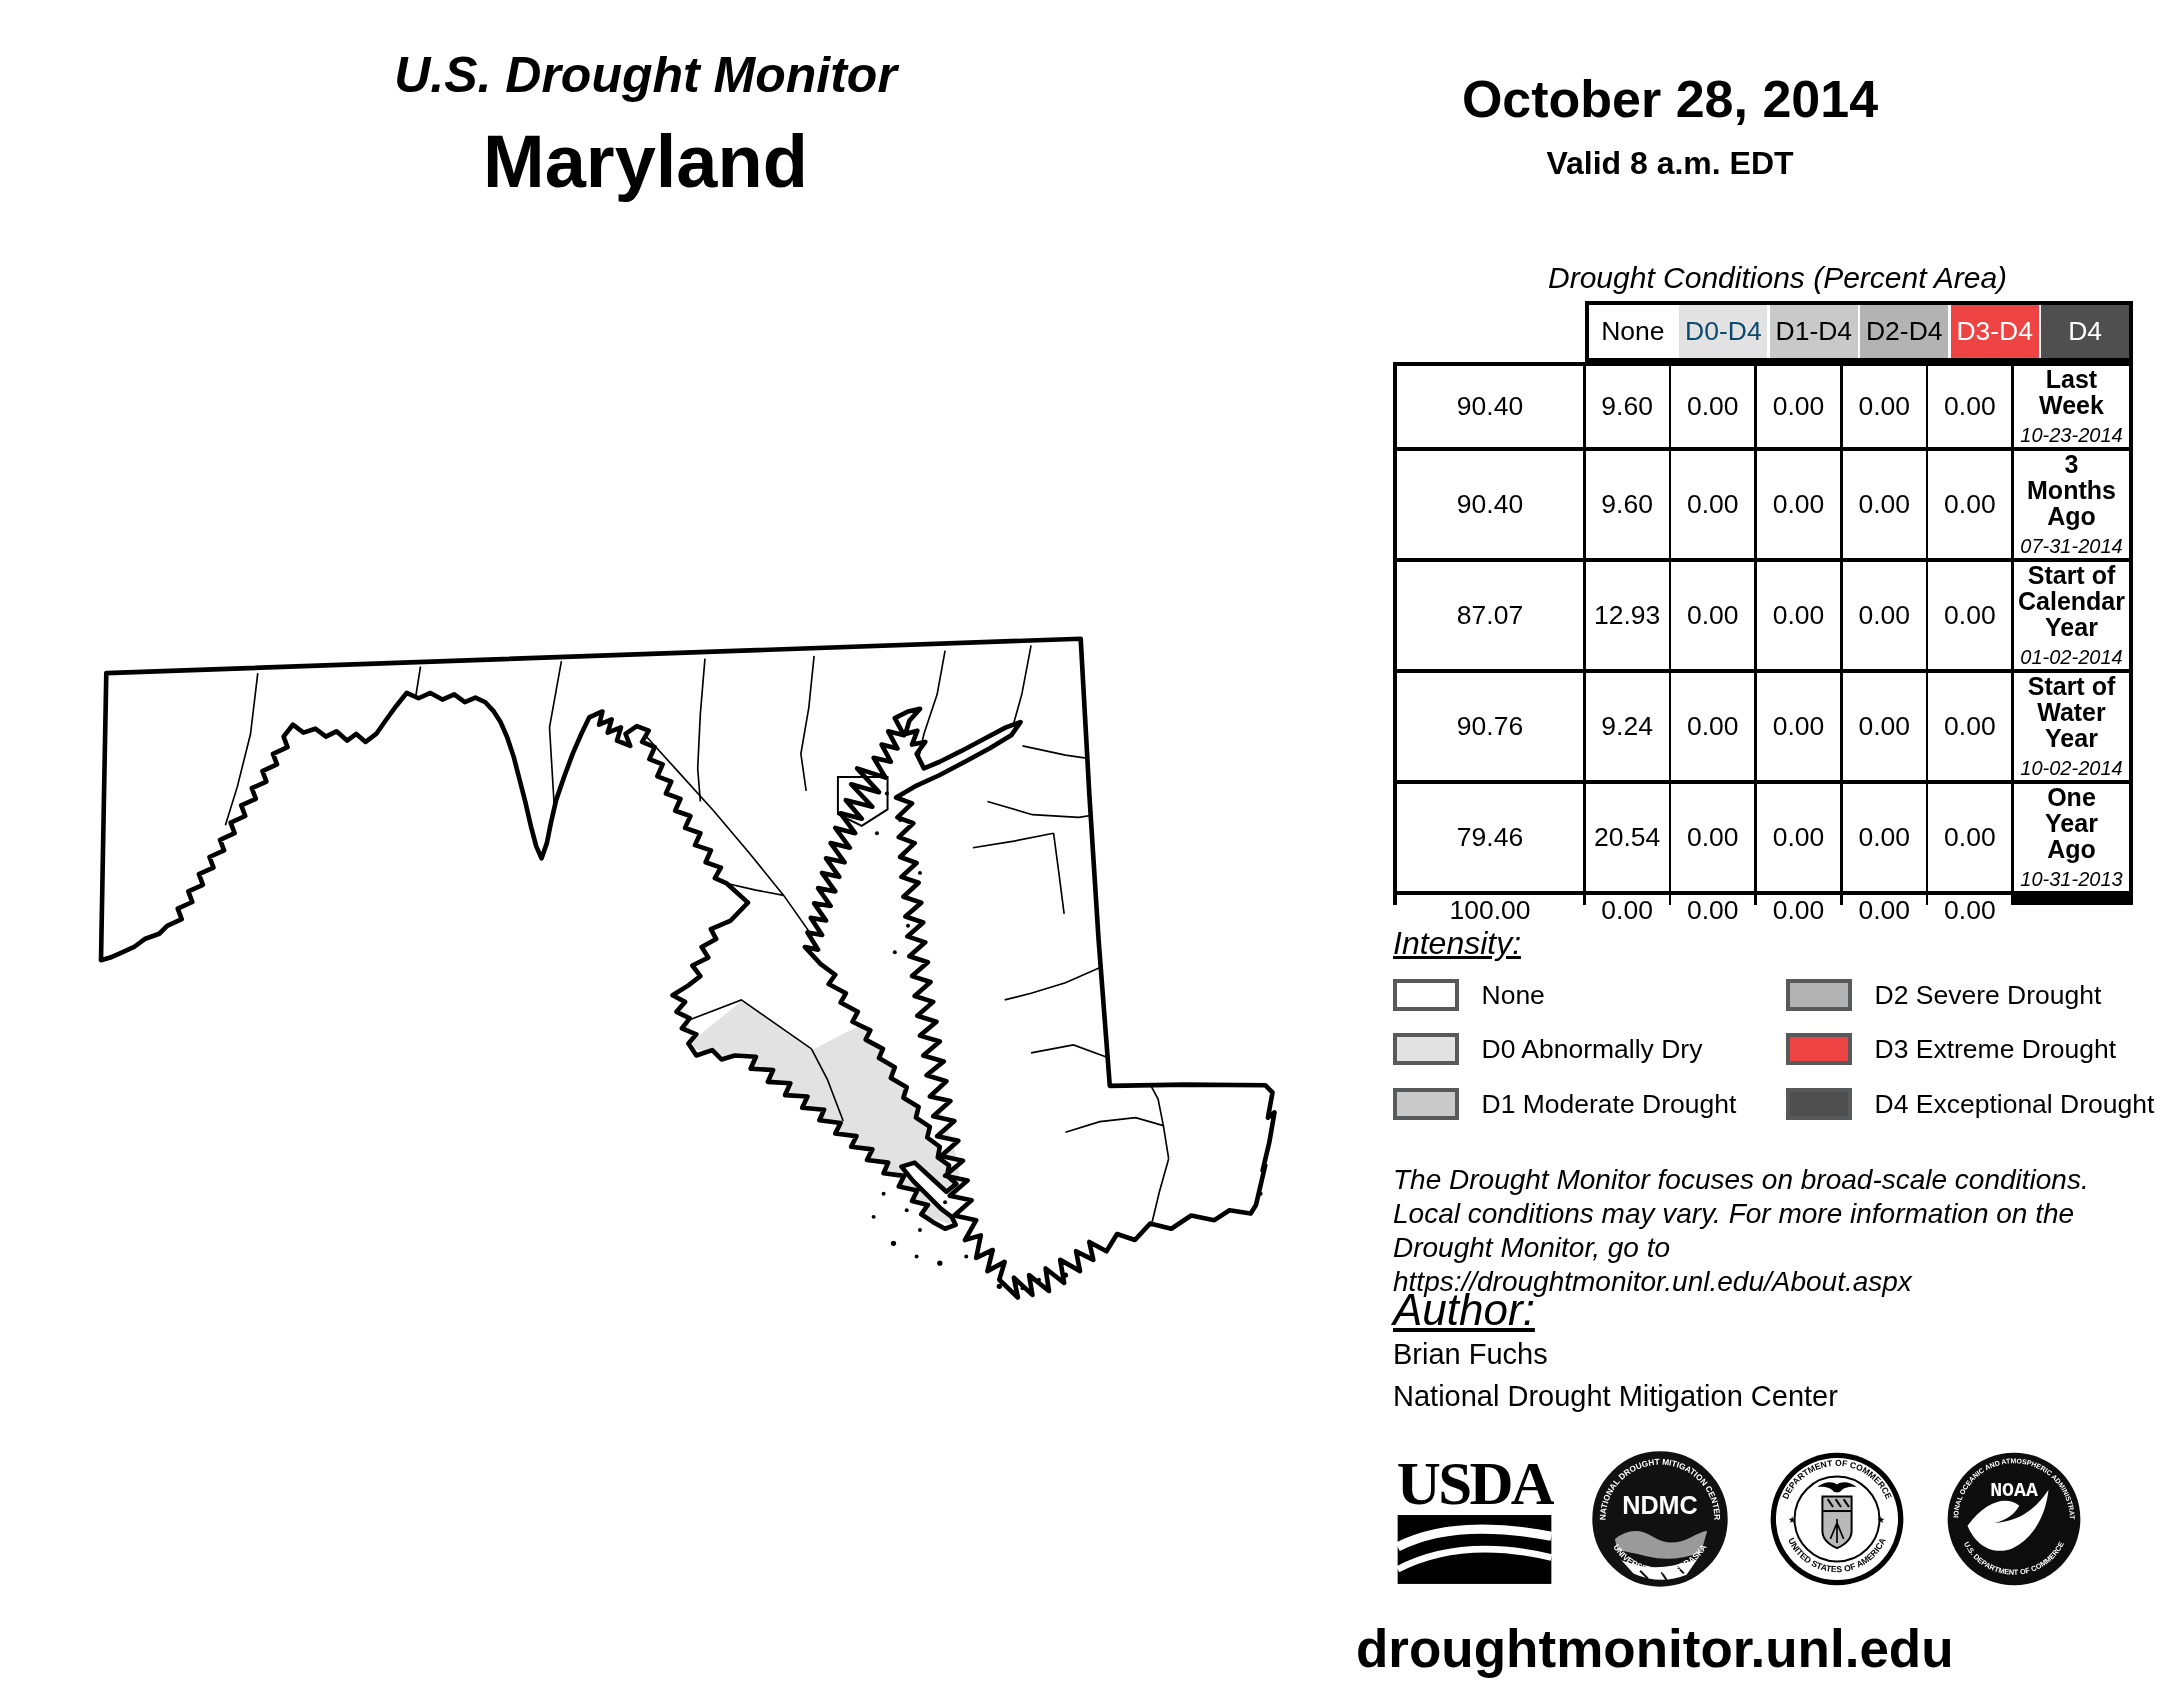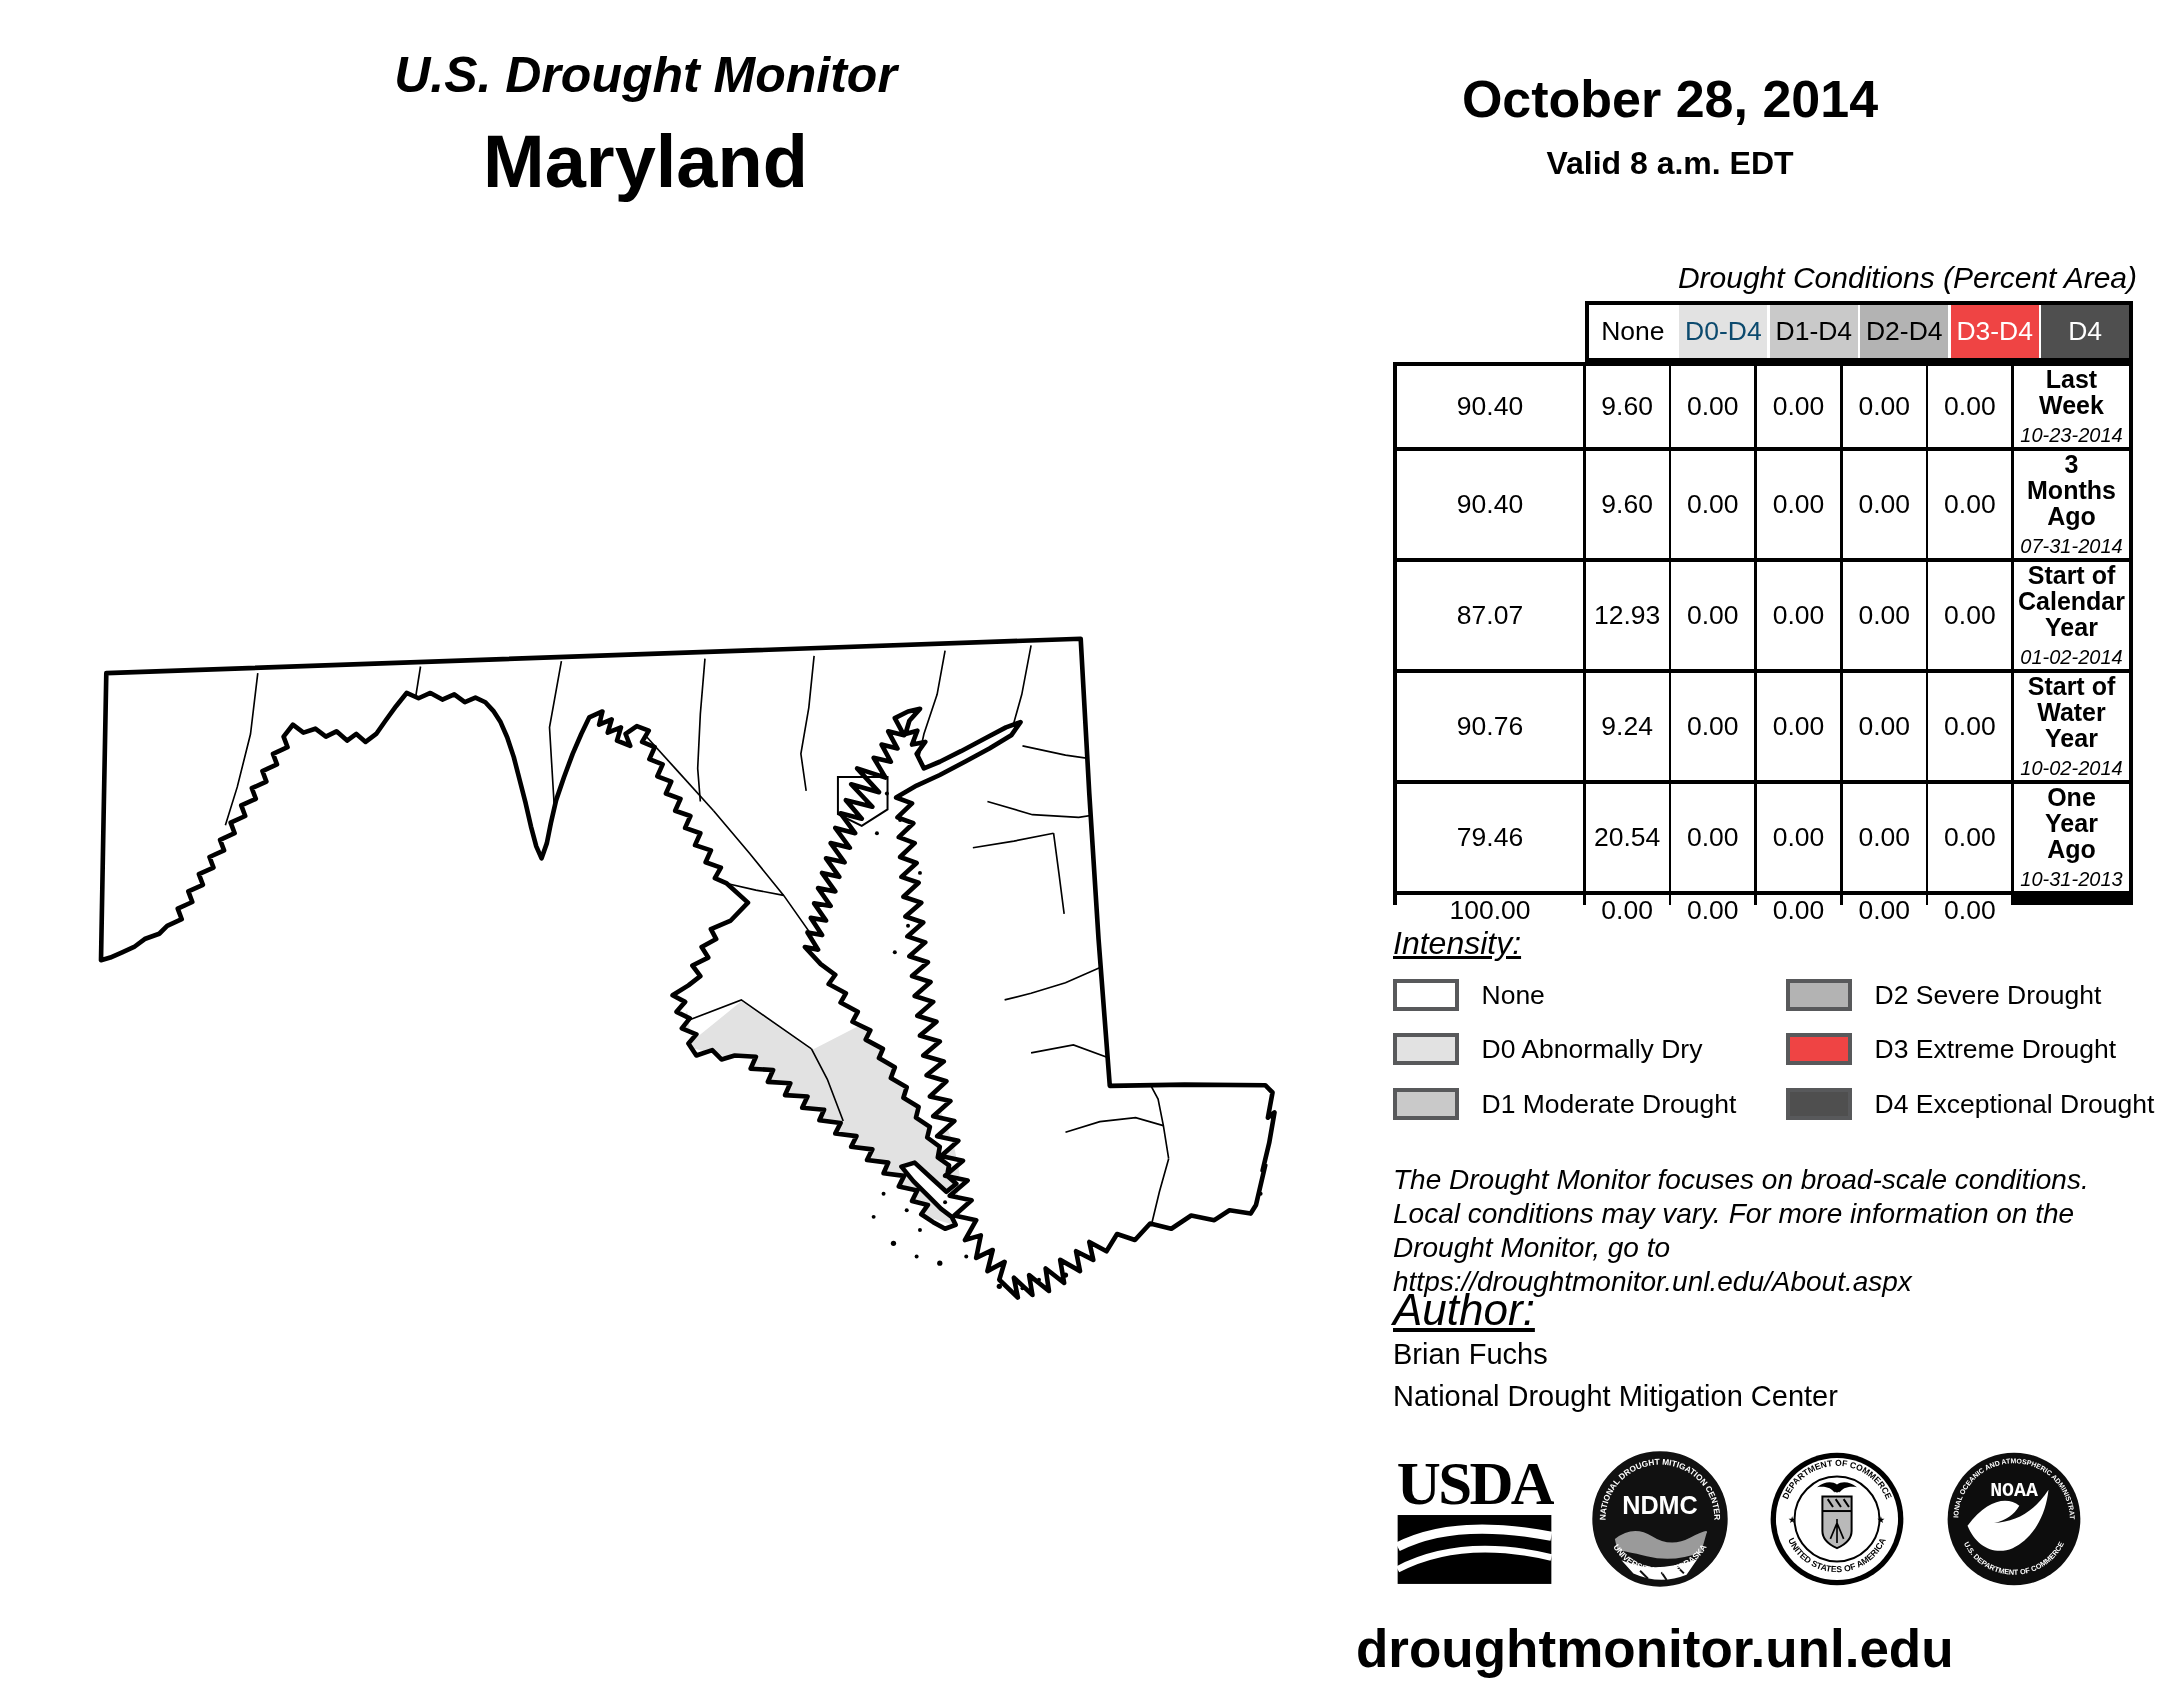--- a/index.html
+++ b/index.html
@@ -13,21 +13,21 @@
   #title-block{left:232px;top:46px;width:827px;text-align:center;}
   #report-title{font-size:50px;font-weight:bold;font-style:italic;}
   #region-title{font-size:74px;font-weight:bold;margin-top:14.6px;}
 
   
   #date-block{left:1389px;top:69px;width:562px;text-align:center;}
   #map-date{font-size:52px;font-weight:bold;}
   #released{font-size:30px;font-weight:bold;font-style:italic;margin-top:9.3px;}
   #valid{font-size:32px;font-weight:bold;margin-top:16px;}
 
-  #table-caption{left:1548px;top:261px;width:589px;text-align:right;
+  #table-caption{left:1548px;top:261px;width:589px;text-align:left;
     font-size:30px;font-style:italic;}
 
   
   #cond-table{left:1393px;top:301px;width:740px;height:603px;}
   #tbl-head{position:absolute;left:192px;top:0;width:548px;height:61px;
     box-sizing:border-box;border:4px solid #000;background:#fff;
     display:flex;gap:2.6px;}
   .hcell{flex:1;display:flex;align-items:center;justify-content:center;
     font-size:26.5px;}
   .shade0{background:#ffffff;color:#000;}

